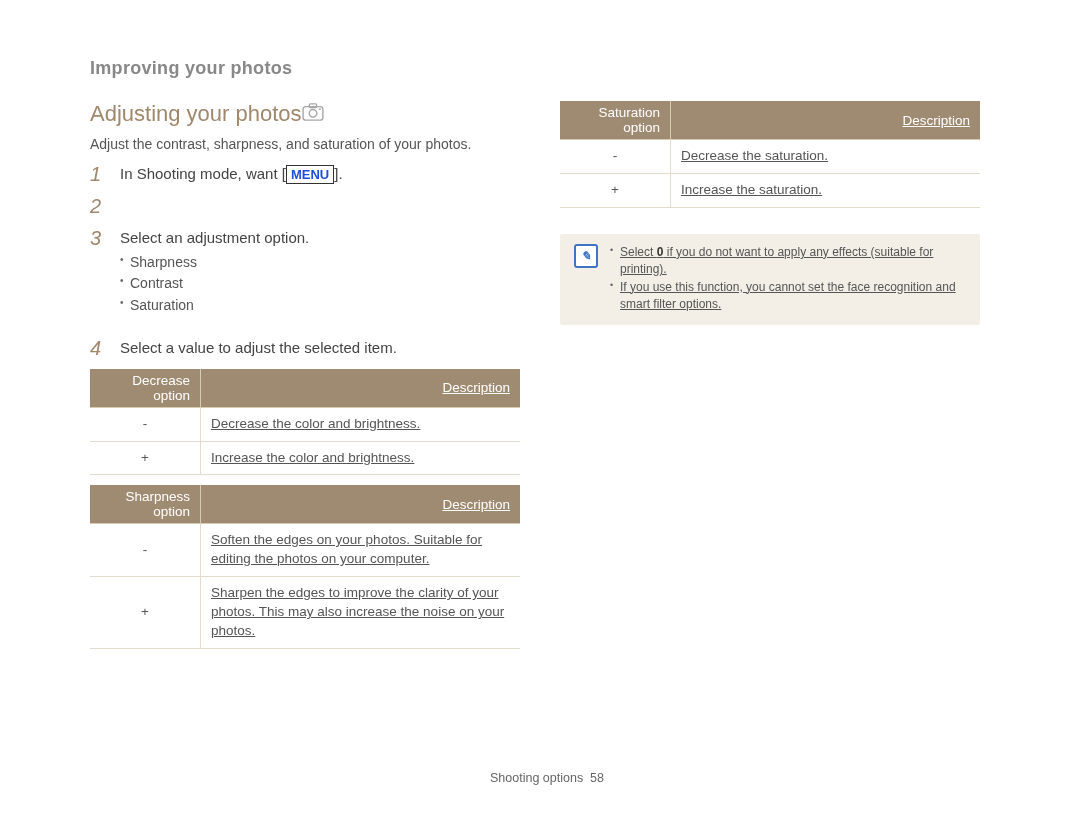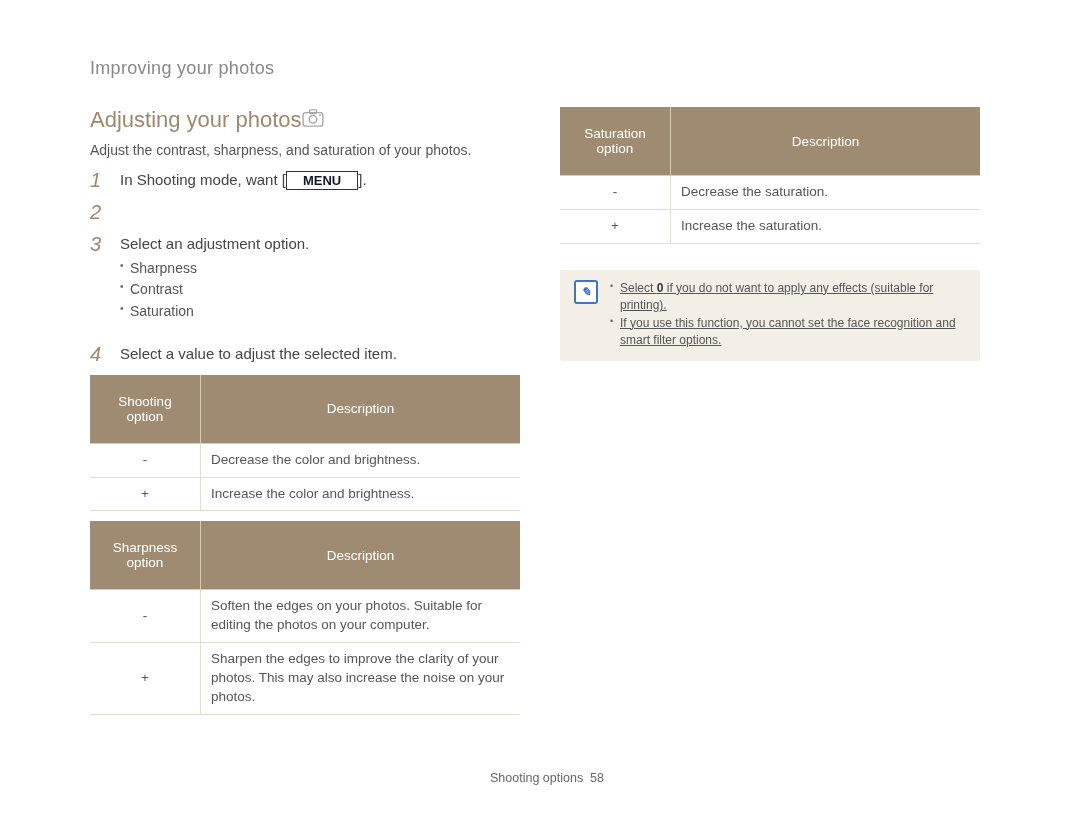--- a/index.html
+++ b/index.html
@@ -14,24 +14,24 @@
   }
   .page {
     position: relative;
     width: 1080px;
     height: 815px;
     box-sizing: border-box;
     padding: 58px 90px 0 90px;
   }
   .section-header {
     font-size: 18px;
-    font-weight: 400;
+    font-weight: 700;
     color: #888888;
     letter-spacing: 0.3px;
-    margin-bottom: 28px;
+    margin-bottom: 22px;
   }
   .columns {
     display: flex;
     gap: 40px;
   }
   .col-left {
     width: 430px;
   }
   .col-right {
     width: 420px;
@@ -69,24 +69,24 @@
   .step-body {
     font-size: 15px;
     color: #444444;
     line-height: 1.4;
     flex: 1;
   }
   .step-body .bold { font-weight: 700; }
   .menu-box {
     display: inline-block;
     border: 1.5px solid #333333;
-    padding: 0 16px;
+    padding: 0 4px;
     font-weight: 700;
     font-size: 13px;
-    color: #0f172a;
+    color: #1d4ed8;
     line-height: 17px;
     vertical-align: baseline;
   }
   .sub-bullets {
     margin: 4px 0 10px 0;
     padding-left: 0;
     list-style: none;
     font-size: 14px;
     color: #555555;
   }
@@ -107,27 +107,27 @@
     width: 100%;
     border-collapse: collapse;
     margin-top: 10px;
     margin-bottom: 6px;
     font-size: 13.5px;
   }
   table.opt th {
     background: #9f8b71;
     color: #ffffff;
     font-weight: 400;
-    text-align: center;
-    padding: 19px 10px;
+    text-align: right;
+    padding: 4px 10px;
     border-right: 1px solid #d8cbb4;
     border-bottom: 1px solid #d8cbb4;
   }
   table.opt th:last-child,
-  table.opt td:last-child { border-right: none; }
+  table.opt td:last-child { border-right: none; text-decoration: underline; }
   table.opt td {
     padding: 7px 10px;
     border-right: 1px solid #e2dbce;
     border-bottom: 1px solid #e2dbce;
     color: #555555;
     line-height: 1.4;
   }
   table.opt td.key {
     text-align: center;
     width: 90px;
@@ -244,21 +244,21 @@
       <div class="step">
         <div class="step-num">4</div>
         <div class="step-body">
           <span>Select a value to adjust the selected item.</span>
         </div>
       </div>
 
       <table class="opt">
         <thead>
           <tr>
-            <th>Shooting option</th>
+            <th>Decrease option</th>
             <th>Description</th>
           </tr>
         </thead>
         <tbody>
           <tr>
             <td class="key">-</td>
             <td>Decrease the color and brightness.</td>
           </tr>
           <tr>
             <td class="key">+</td>

